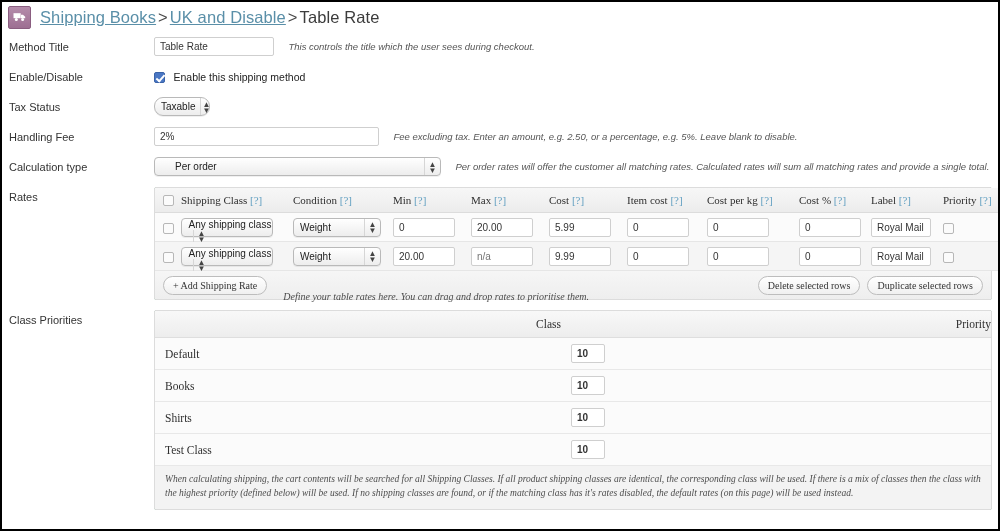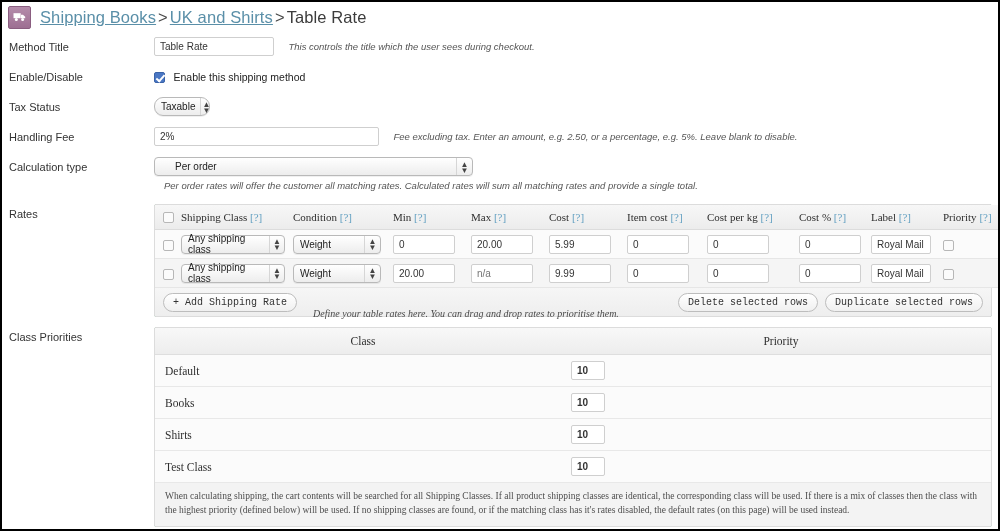--- a/index.html
+++ b/index.html
@@ -166,22 +166,22 @@
     margin-left: 5px;
     padding: 0 1px;
     align-self: stretch;
     display: flex;
     flex-direction: column;
     align-items: center;
     justify-content: center;
   }
   .sel .arrows span { display: block; height: 6px; }
   .sel-tax  { width: 56px; border-radius: 9px; }
-  .sel-calc { width: 319px; padding-left: 20px; }
-  .sel-class { width: 104px; }
+  .sel-calc { width: 287px; padding-left: 20px; }
+  .sel-class { width: 92px; flex-direction: column; }
   .sel-cond  { width: 88px; }
 
   
   .panel {
     border: 1px solid #dcdcdc;
     background: #15803d;
     border-radius: 2px;
     box-sizing: border-box;
   }
   table.rates {
@@ -219,21 +219,21 @@
 
   .rates-foot {
     display: flex;
     align-items: center;
     background: linear-gradient(#f6f6f6, #eeeeee);
     padding: 6px 8px;
     height: 28px;
     box-sizing: border-box;
   }
   .btn {
-    font-family: Liberation Mono, monospace;
+    font-family: Liberation Serif, serif;
     font-size: 10px;
     color: #333;
     background: linear-gradient(#ffffff, #f0f0f0);
     border: 1px solid #bdbdbd;
     border-radius: 10px;
     padding: 2px 9px;
     cursor: pointer;
     white-space: nowrap;
     line-height: 1.3;
   }
@@ -251,21 +251,21 @@
   table.classes {
     width: 100%;
     border-collapse: collapse;
     table-layout: fixed;
   }
   table.classes th {
     font-family: "Liberation Serif", serif;
     font-size: 11.5px;
     font-weight: normal;
     color: #2f2f2f;
-    text-align: center;
+    text-align: right;
     background: linear-gradient(#f8f8f8, #ededed);
     border-bottom: 1px solid #dedede;
     padding: 7px 0 7px 10px;
     height: 26px;
     box-sizing: border-box;
   }
   table.classes td {
     font-family: "Liberation Serif", serif;
     font-size: 11.5px;
     color: #2f2f2f;
@@ -273,20 +273,21 @@
     padding: 6px 0 6px 10px;
     background: #fbfbfb;
     height: 28px;
     box-sizing: border-box;
   }
   .col-prio { width: 430px; }
   .in-prio { width: 34px; font-weight: bold; }
   .class-note {
     background: #f3f3f3;
     font-family: "Liberation Serif", serif;
+    font-style: italic;
     font-size: 9.5px;
     line-height: 1.45;
     color: #4d4d4d;
     padding: 7px 10px 8px 10px;
   }
 </style>
 </head>
 <body>
 
 <div id="page">
@@ -294,21 +295,21 @@
   <div class="crumb-bar">
     <div class="zone-icon">
       <svg width="13" height="10" viewBox="0 0 13 10" aria-hidden="true">
         <path d="M0.5 1.2 h7.2 v5.0 h-7.2 z" fill="#ffffff"></path>
         <path d="M8.0 2.8 h2.0 l2.2 2.0 v1.4 h-4.2 z" fill="#ffffff"></path>
         <circle cx="3.3" cy="7.4" r="1.5" fill="#ffffff"></circle>
         <circle cx="9.6" cy="7.4" r="1.5" fill="#ffffff"></circle>
       </svg>
     </div>
     <div class="crumb-text">
-      <span class="crumb-link">Shipping Books</span><span class="crumb-sep">&gt;</span><span class="crumb-link">UK and Shirts</span><span class="crumb-sep">&gt;</span><span class="crumb-current">Table Rate</span>
+      <span class="crumb-link">Shipping Books</span><span class="crumb-sep">&gt;</span><span class="crumb-link">UK and Disable</span><span class="crumb-sep">&gt;</span><span class="crumb-current">Table Rate</span>
     </div>
   </div>
 
   <table class="form-table">
     <tbody>
 
       <tr>
         <th>Method Title</th>
         <td>
           <input class="txt txt-title" value="Table Rate" style="">

